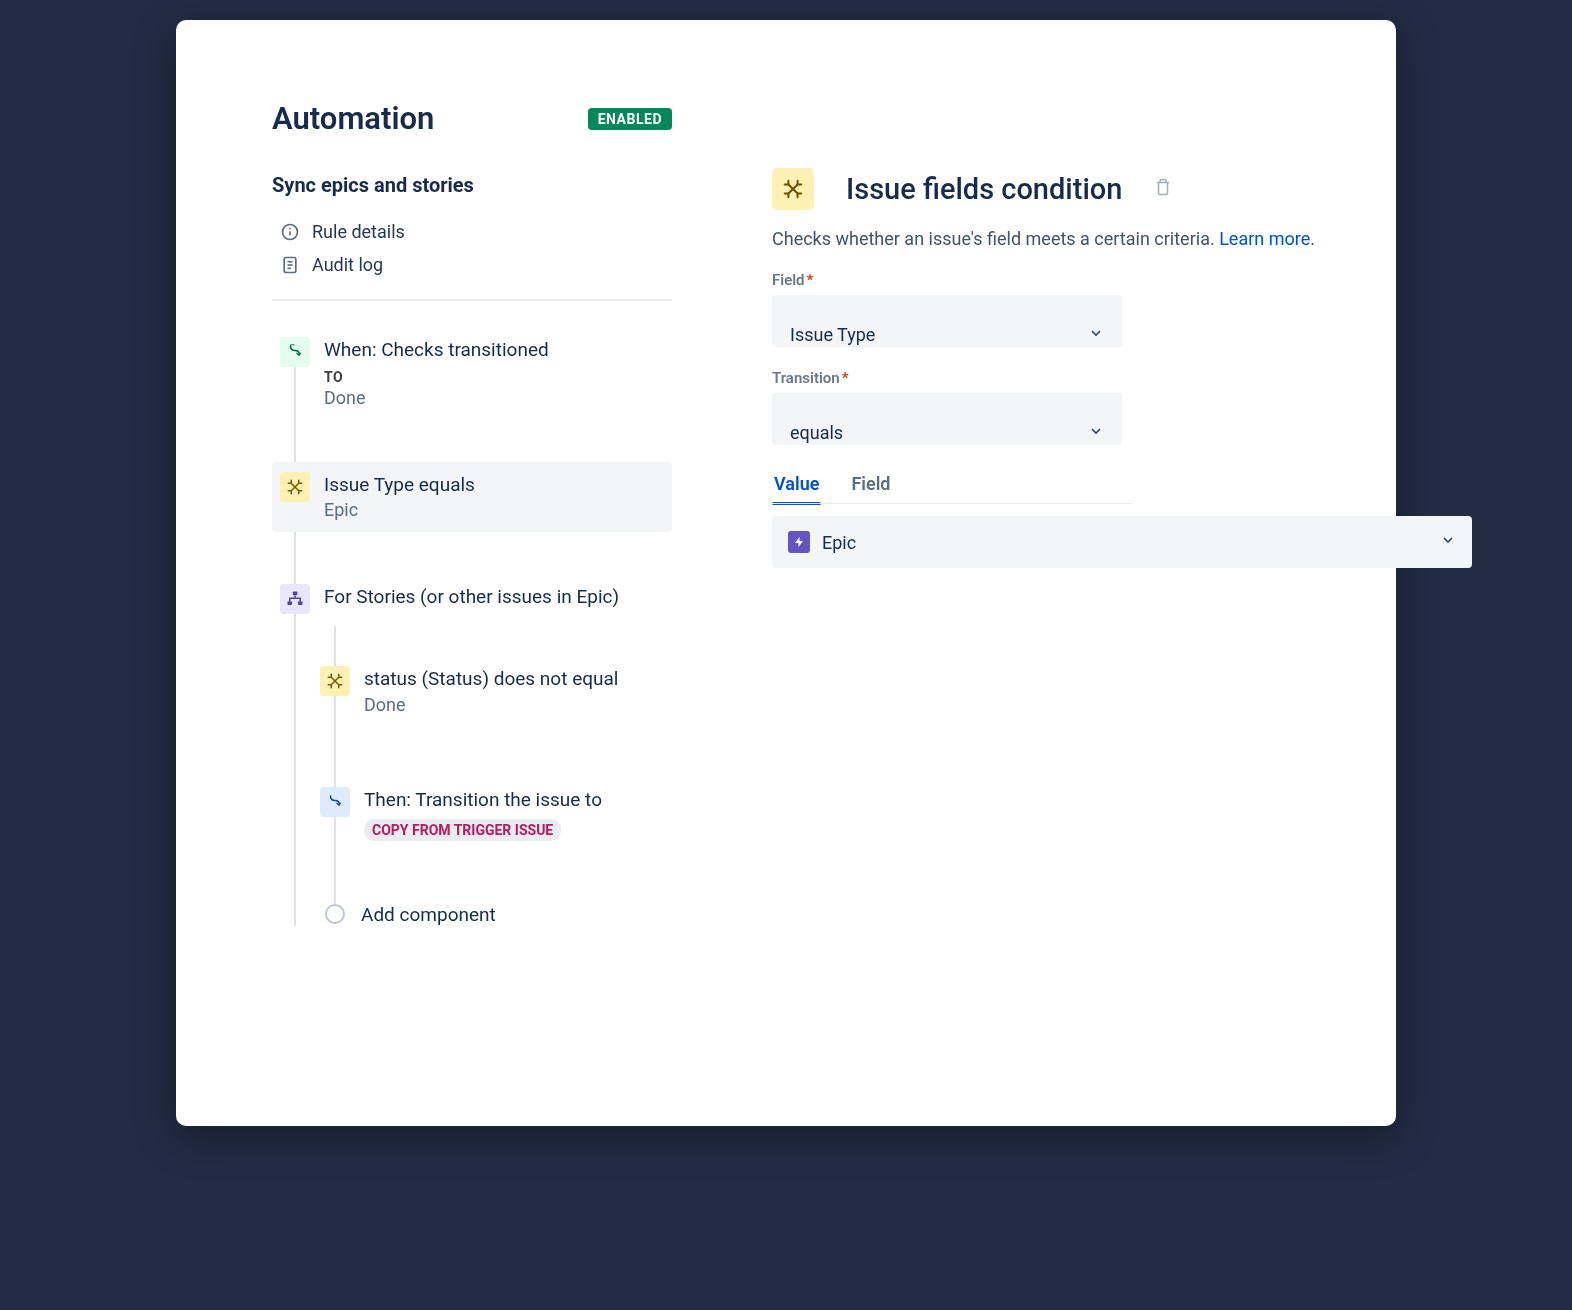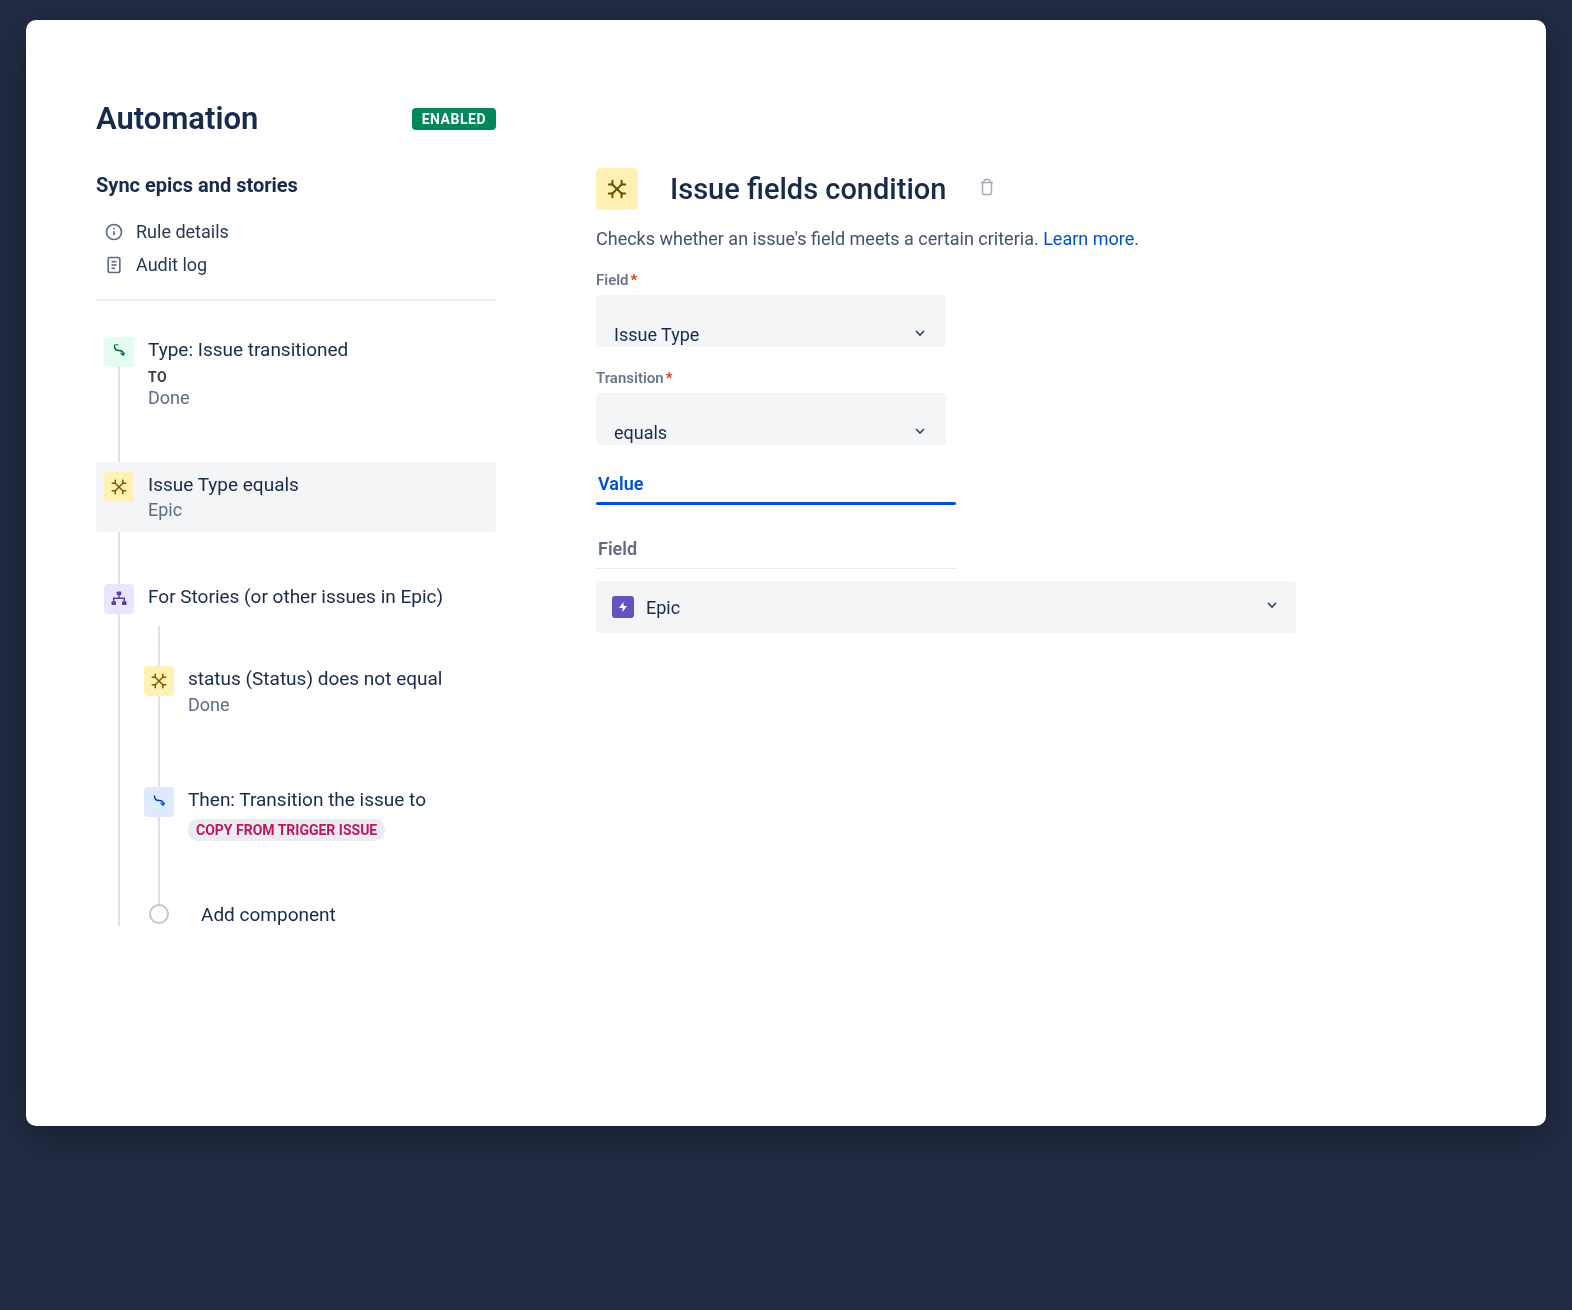--- a/index.html
+++ b/index.html
@@ -7,24 +7,24 @@
     background: #222c44;
     font-family: -apple-system, BlinkMacSystemFont, "Segoe UI", Roboto, "Helvetica Neue", Arial, sans-serif;
     display: flex;
     justify-content: center;
     align-items: flex-start;
     min-height: 100vh;
     padding: 20px 0;
   }
   .card {
     background: #fff;
-    width: 1520px;
+    width: 1220px;
     border-radius: 10px;
     box-shadow: 0 10px 40px rgba(0,0,0,0.35);
-    padding: 80px 70px 200px 70px;
+    padding: 80px 70px 200px 96px;
     display: flex;
   }
   
   .left {
     width: 400px;
     flex-shrink: 0;
   }
   .page-head {
     display: flex;
     align-items: center;
@@ -138,21 +138,21 @@
     left: 22px;
     top: 0;
     bottom: 18px;
     width:2px;
     background:#DFE1E6;
     z-index:0;
   }
   .nested .step { margin-bottom: 50px; justify-content: flex-end; }
 
   .add-comp {
-    display:flex; align-items:center; gap:32px;
+    display:flex; align-items:center; gap:16px;
     padding-left: 8px;
     cursor:pointer;
   }
   .add-comp .dot {
     width: 20px; height:20px; border:2px solid #C1C7D0; border-radius:50%;
     background:#fff; position:relative; z-index:2; margin-left:5px;
   }
   .add-comp .txt { font-size: 19px; color:#172B4D; }
 
   
@@ -204,21 +204,20 @@
   .select .chev {
     margin-left:auto; color:#344563;
   }
   .chev svg{width:16px;height:16px;}
 
   .tabs {
     display:flex; gap:28px; position:relative;
     border-bottom: 2px solid transparent;
     width: 360px;
     margin-bottom: 10px;
-    flex-direction: column;
   }
   .tabs::after{
     content:""; position:absolute; left:0; right:0; bottom:0;
     height:1px; background:#EBECF0;
   }
   .tab {
     font-size: 18px; font-weight:600; color:#5E6C84;
     padding: 6px 2px 10px 2px;
     cursor:pointer;
     position:relative;
@@ -291,21 +290,21 @@
 
       <div class="step">
         <div class="ic green">
           <svg viewBox="0 0 24 24" fill="none" stroke="#006644" stroke-width="2" stroke-linecap="round">
               <path d="M6 4 Q6 10 12 10 Q18 10 18 16"></path>
               <polyline points="14 4 6 4 6 12" transform="translate(0 0) scale(0.6) translate(4 0)"></polyline>
               <polyline stroke="#006644" points="15 13 18 16 21 13" transform="scale(0.8) translate(3 4)"></polyline>
             </svg>
         </div>
         <div class="body">
-          <div class="title">Type: Issue transitioned</div>
+          <div class="title">When: Checks transitioned</div>
           <div class="sub">TO</div>
           <div class="val">Done</div>
         </div>
       </div>
 
       <div class="step selected">
         <div class="ic yellow">
           <svg viewBox="0 0 24 24" fill="none" stroke="#7a5b00" stroke-width="2" stroke-linecap="round">
               <polyline points="3 7 7 7 7 3"></polyline>
               <line x1="7" y1="7" x2="17" y2="17"></line>

